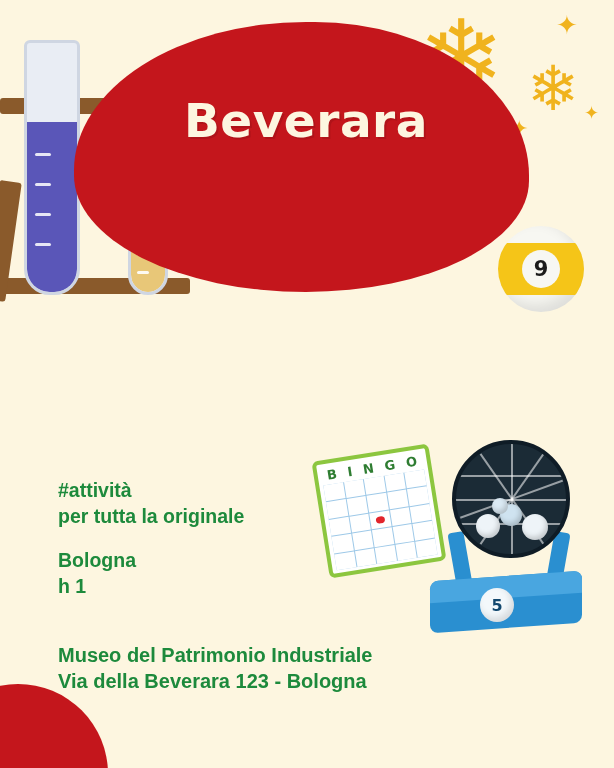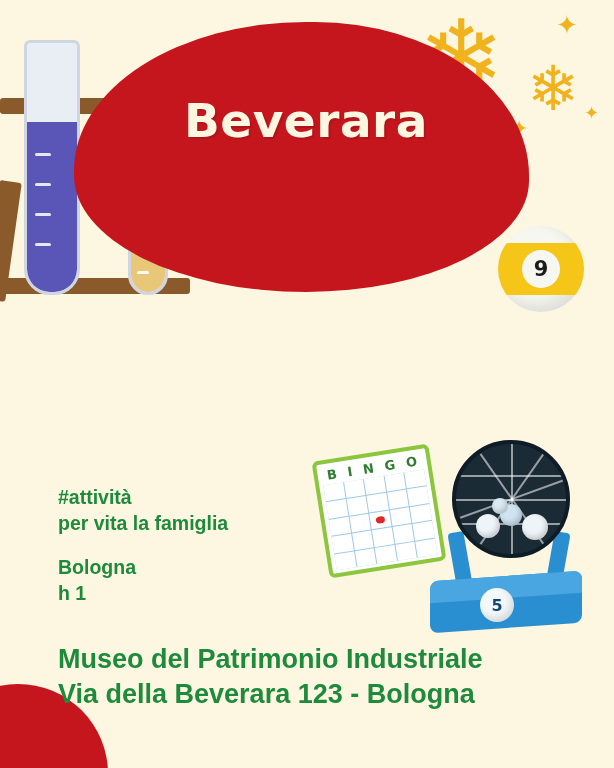--- a/index.html
+++ b/index.html
@@ -133,21 +133,21 @@
   
   .info {
     position: absolute;
     left: 58px; top: 478px;
     width: 300px;
     color: #1d8a3c;
     font-weight: bold;
     font-size: 19.5px;
     line-height: 1.33;
   }
-  .info .hash { display: block; margin-top: 7px; }
+  .info .hash { display: block; }
   .info .blk { margin-top: 18px; }
   .info .line { display: block; }
 
   
   .bingo-card {
     position: absolute;
     left: 320px; top: 452px;
     width: 118px; height: 118px;
     background: #ffffff;
     border: 4px solid #8cc63f;
@@ -238,21 +238,21 @@
     box-shadow: inset -3px -4px 7px rgba(0,0,0,0.12);
   }
 
   
   .venue {
     position: absolute;
     left: 58px; top: 642px;
     width: 470px;
     color: #1d8a3c;
     font-weight: bold;
-    font-size: 27px;
+    font-size: 20px;
     line-height: 1.3;
   }
   .venue .line { display: block; }
 </style>
 </head>
 <body>
 
 <div id="poster">
 
   <div class="corner-circle"></div>
@@ -290,21 +290,21 @@
   </div>
 
   <div class="ball">
     <div class="stripe"></div>
     <div class="num-circle">9</div>
   </div>
 
 
   <div class="info">
     <span class="hash">#attività</span>
-    <span class="line">per vita la famiglia</span>
+    <span class="line">per tutta la originale</span>
     <span class="blk line">Bologna</span>
     <span class="line">h 1</span>
   </div>
 
   <div class="bingo-card">
     <div class="word">
       <span>B</span>
       <span>I</span>
       <span>N</span>
       <span>G</span>

